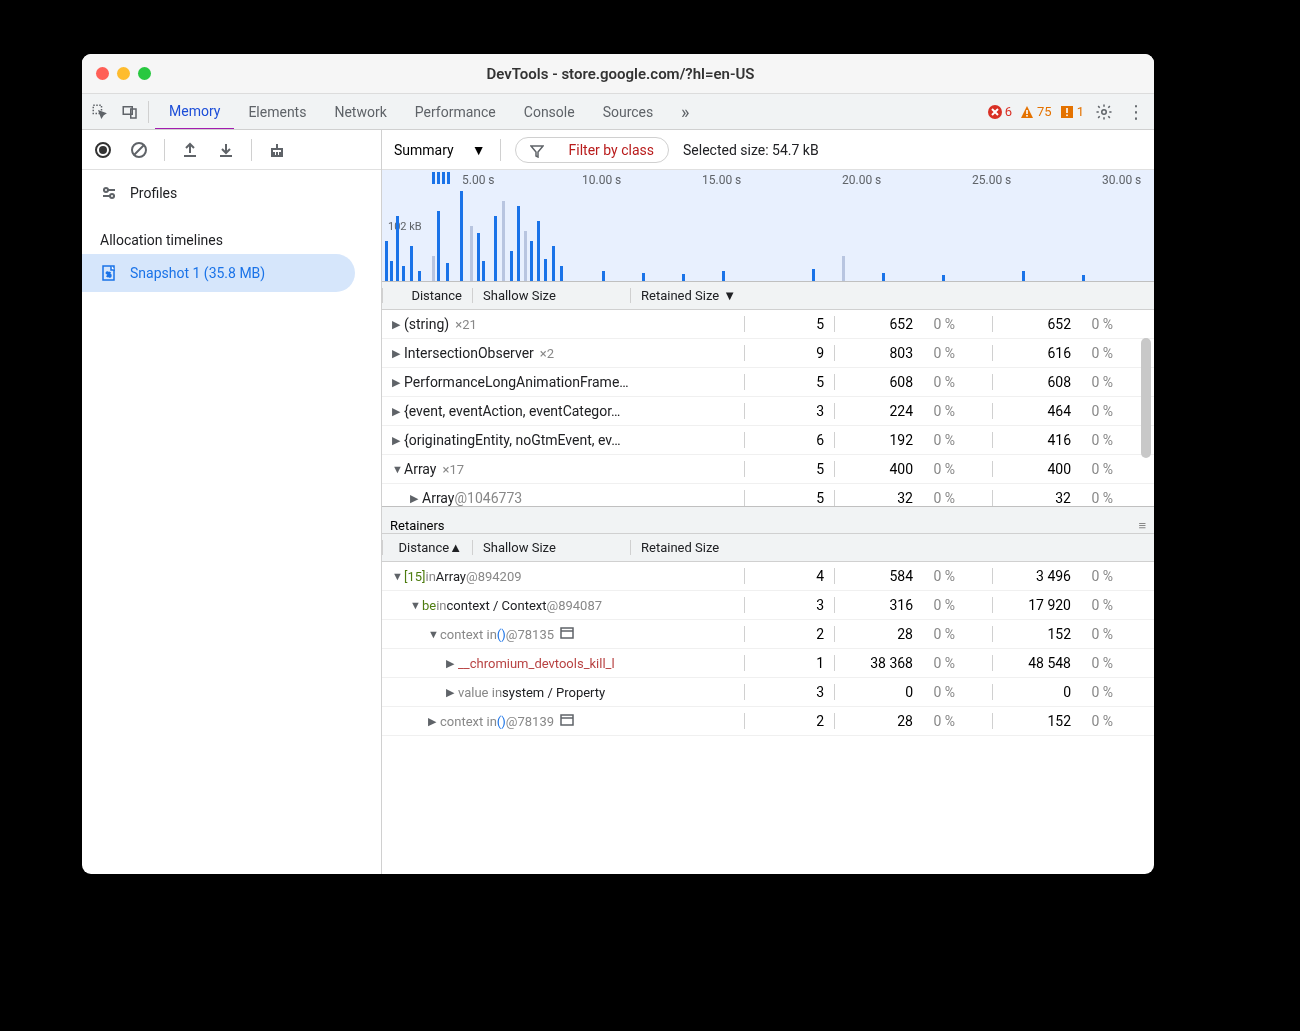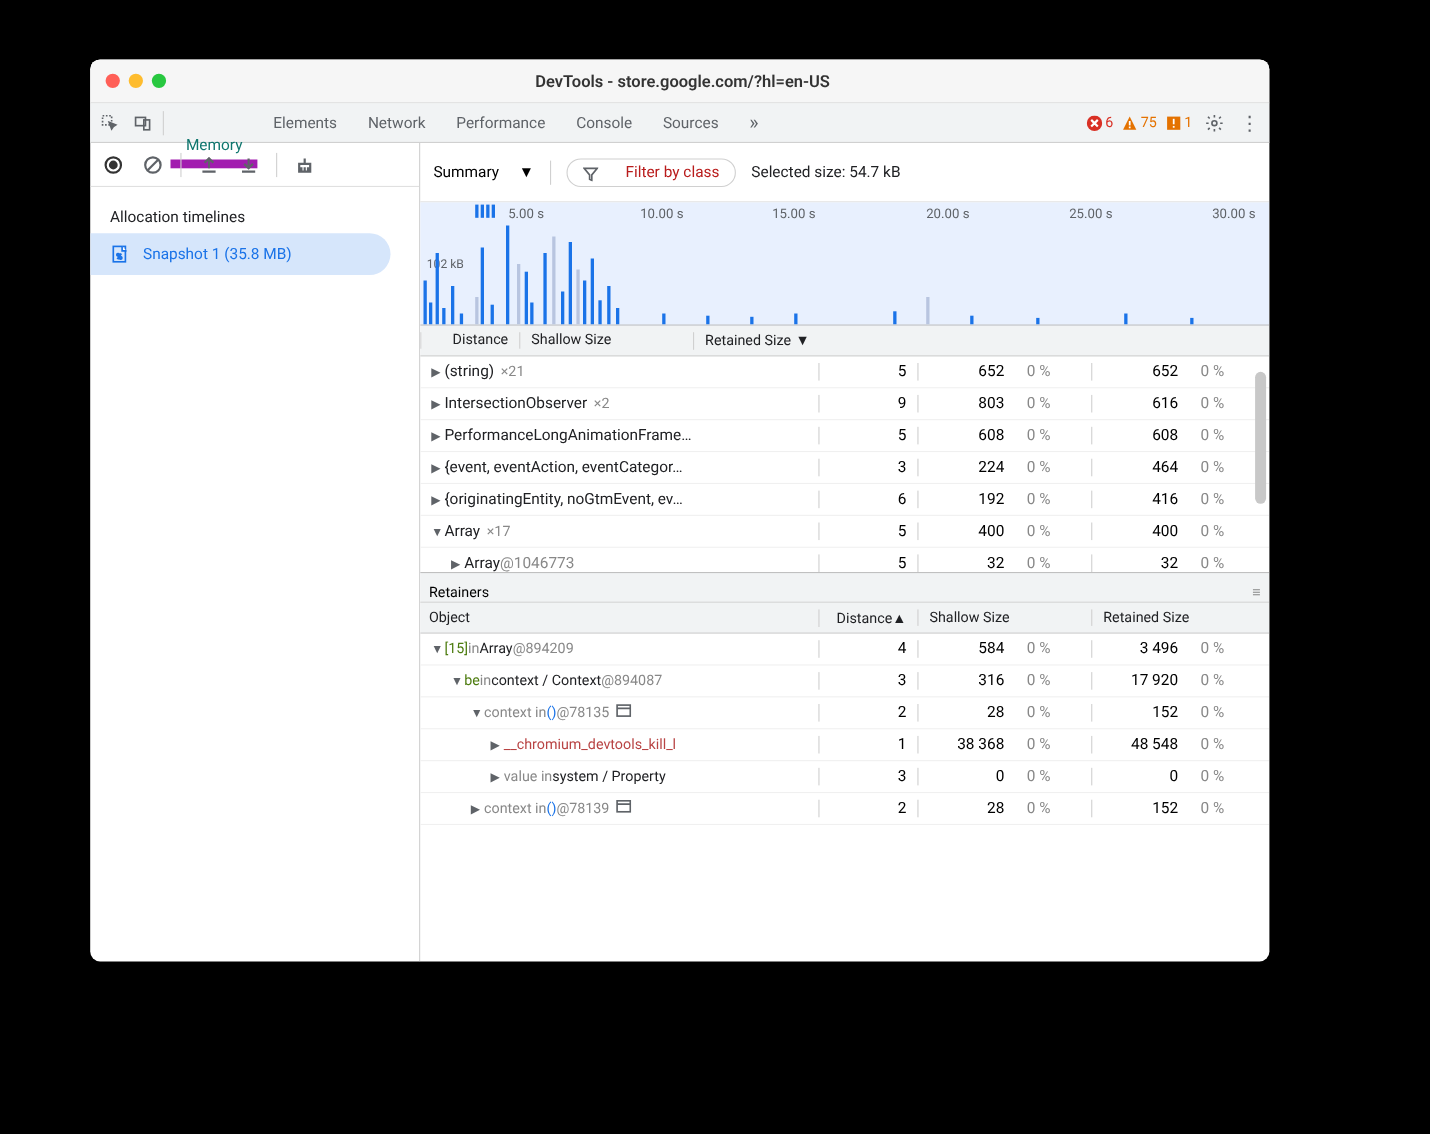--- a/index.html
+++ b/index.html
@@ -6,34 +6,34 @@
 body { background: #000; width: 1300px; height: 1031px; overflow: hidden; }
 .window { position: absolute; left: 82px; top: 54px; width: 1072px; height: 820px; background: #fff; border-radius: 9px; box-shadow: 0 10px 40px rgba(0,0,0,0.5); overflow: hidden; display: flex; flex-direction: column; }
 .titlebar { height: 40px; background: #f6f6f6; display: flex; align-items: center; padding: 0 14px; border-bottom: 1px solid #dcdcdc; }
 .traffic { display: flex; gap: 8px; }
 .dot { width: 13px; height: 13px; border-radius: 50%; }
 .dot.red { background: #ff5f57; } .dot.yellow { background: #febc2e; } .dot.green { background: #28c840; }
 .title-text { flex: 1; text-align: center; font-weight: 600; font-size: 15px; color: #333; }
 .tabbar { height: 36px; background: #f1f3f4; display: flex; align-items: center; border-bottom: 1px solid #d0d0d0; padding: 0 6px; gap: 6px; }
 .tb-icon { width: 24px; height: 24px; display: flex; align-items: center; justify-content: center; color: #5f6368; cursor: pointer; }
 .tab { padding: 0 14px; height: 100%; display: flex; align-items: center; font-size: 14px; color: #5f6368; cursor: pointer; }
-.tab.active { color: #0f766e; border-bottom: 8px solid #a21caf; margin-top: 24px; }
+.tab.active { color: #1d4ed8; border-bottom: 1px solid #a21caf; }
 .tabbar-right { margin-left: auto; display: flex; align-items: center; gap: 8px; }
 .badge { display: flex; align-items: center; gap: 3px; font-size: 13px; }
 .b-err { color: #d93025; } .b-warn { color: #e47200; } .b-iss { color: #e47200; }
 .content { flex: 1; display: flex; overflow: hidden; }
 .sidebar { width: 300px; border-right: 1px solid #d0d0d0; display: flex; flex-direction: column; }
 .side-tools { height: 40px; display: flex; align-items: center; gap: 14px; padding: 0 10px; border-bottom: 1px solid #e0e0e0; }
 .side-tools .ticon { width: 22px; height: 22px; display: flex; align-items: center; justify-content: center; color: #5f6368; cursor: pointer; }
 .side-sep { width: 1px; height: 22px; background: #d0d0d0; }
 .side-item { display: flex; align-items: center; gap: 12px; padding: 10px 18px; font-size: 14px; color: #202124; cursor: pointer; }
 .side-heading { padding: 10px 18px 6px; font-size: 14px; color: #202124; }
 .side-item.selected { background: #d6e6fb; color: #1a73e8; border-radius: 0 20px 20px 0; margin-right: 26px; }
 .main { flex: 1; display: flex; flex-direction: column; overflow: hidden; }
-.main-tools { height: 54px; display: flex; align-items: center; gap: 14px; padding: 0 12px; border-bottom: 1px solid #e0e0e0; font-size: 14px; }
+.main-tools { height: 40px; display: flex; align-items: center; gap: 14px; padding: 0 12px; border-bottom: 1px solid #e0e0e0; font-size: 14px; }
 .dropdown { display: flex; align-items: center; gap: 18px; cursor: pointer; }
 .filter-pill { display: flex; align-items: flex-end; gap: 25px; padding: 4px 14px; border: 1px solid #d0d0d0; border-radius: 16px; cursor: pointer; font-size: 14px; color: #b91c1c; }
 .sel-size { font-size: 14px; color: #202124; }
 .timeline { height: 112px; background: #e8f0fe; position: relative; border-bottom: 1px solid #c0c0c0; overflow: hidden; }
 .tl-ruler { height: 22px; display: flex; position: relative; font-size: 12px; color: #5f6368; }
 .tl-tick { position: absolute; top: 3px; }
 .tl-marks { position: absolute; left: 50px; top: 2px; display: flex; gap: 2px; }
 .tl-mark { width: 3px; height: 12px; background: #1a73e8; }
 .tl-bars { position: absolute; bottom: 0; left: 0; right: 0; height: 88px; }
 .tl-bar { position: absolute; bottom: 0; width: 3px; background: #1a73e8; }
@@ -164,20 +164,28 @@
               <path d="M9 3v9M5 8l4 4 4-4M3 15h12"></path>
             </svg>
           </div>
         <div class="side-sep"></div>
         <div class="ticon">
             <svg width="18" height="18" viewBox="0 0 18 18" fill="none" stroke="#5f6368" stroke-width="2">
               <path d="M4 8v7h10V8M3 8h12M9 3v5M6 15v-4M9 15v-4M12 15v-4"></path>
             </svg>
           </div>
       </div>
+      <div class="side-item" style="padding-top:14px">
+        <svg width="18" height="18" viewBox="0 0 18 18" fill="none" stroke="#5f6368" stroke-width="2">
+            <path d="M3 6h12M3 12h12"></path>
+            <circle cx="6" cy="6" r="2" fill="#fff"></circle>
+            <circle cx="12" cy="12" r="2" fill="#fff"></circle>
+          </svg>
+        <span>Profiles</span>
+      </div>
       <div class="side-heading" style="margin-top:10px">Allocation timelines</div>
       <div class="side-item selected">
         <svg width="18" height="18" viewBox="0 0 18 18" fill="none" stroke="#1a73e8" stroke-width="1.5">
             <rect x="3" y="2" width="11" height="14"></rect>
             <path d="M11 2v4h4" fill="#fff"></path>
             <text x="6" y="13" font-size="7" fill="#1a73e8" font-weight="bold">%</text>
           </svg>
         <span>Snapshot 1 (35.8 MB)</span>
       </div>
     </div>
@@ -324,21 +332,20 @@
             <div class="col-ss"><span class="val">32</span><span class="pct">0 %</span></div>
             <div class="col-rs"><span class="val">32</span><span class="pct">0 %</span></div>
           </div>
         </div>
 
       <div class="retainers-title">
         <span>Retainers</span>
         <span class="ham">≡</span>
       </div>
       <div class="retain-head">
-        <div class="col-con">Object</div>
         <div class="col-dist"><span>Distance</span><span>▲</span></div>
         <div class="col-ss">Shallow Size</div>
         <div class="col-rs">Retained Size</div>
       </div>
       <div class="retain-rows" id="retain-rows">
           <div class="rrow">
             <div class="col-con" style="padding-left: 10px;">
               <span class="tri">▼</span>
               <span class="purple">[15]</span>
               <span class="kw"> in </span>

